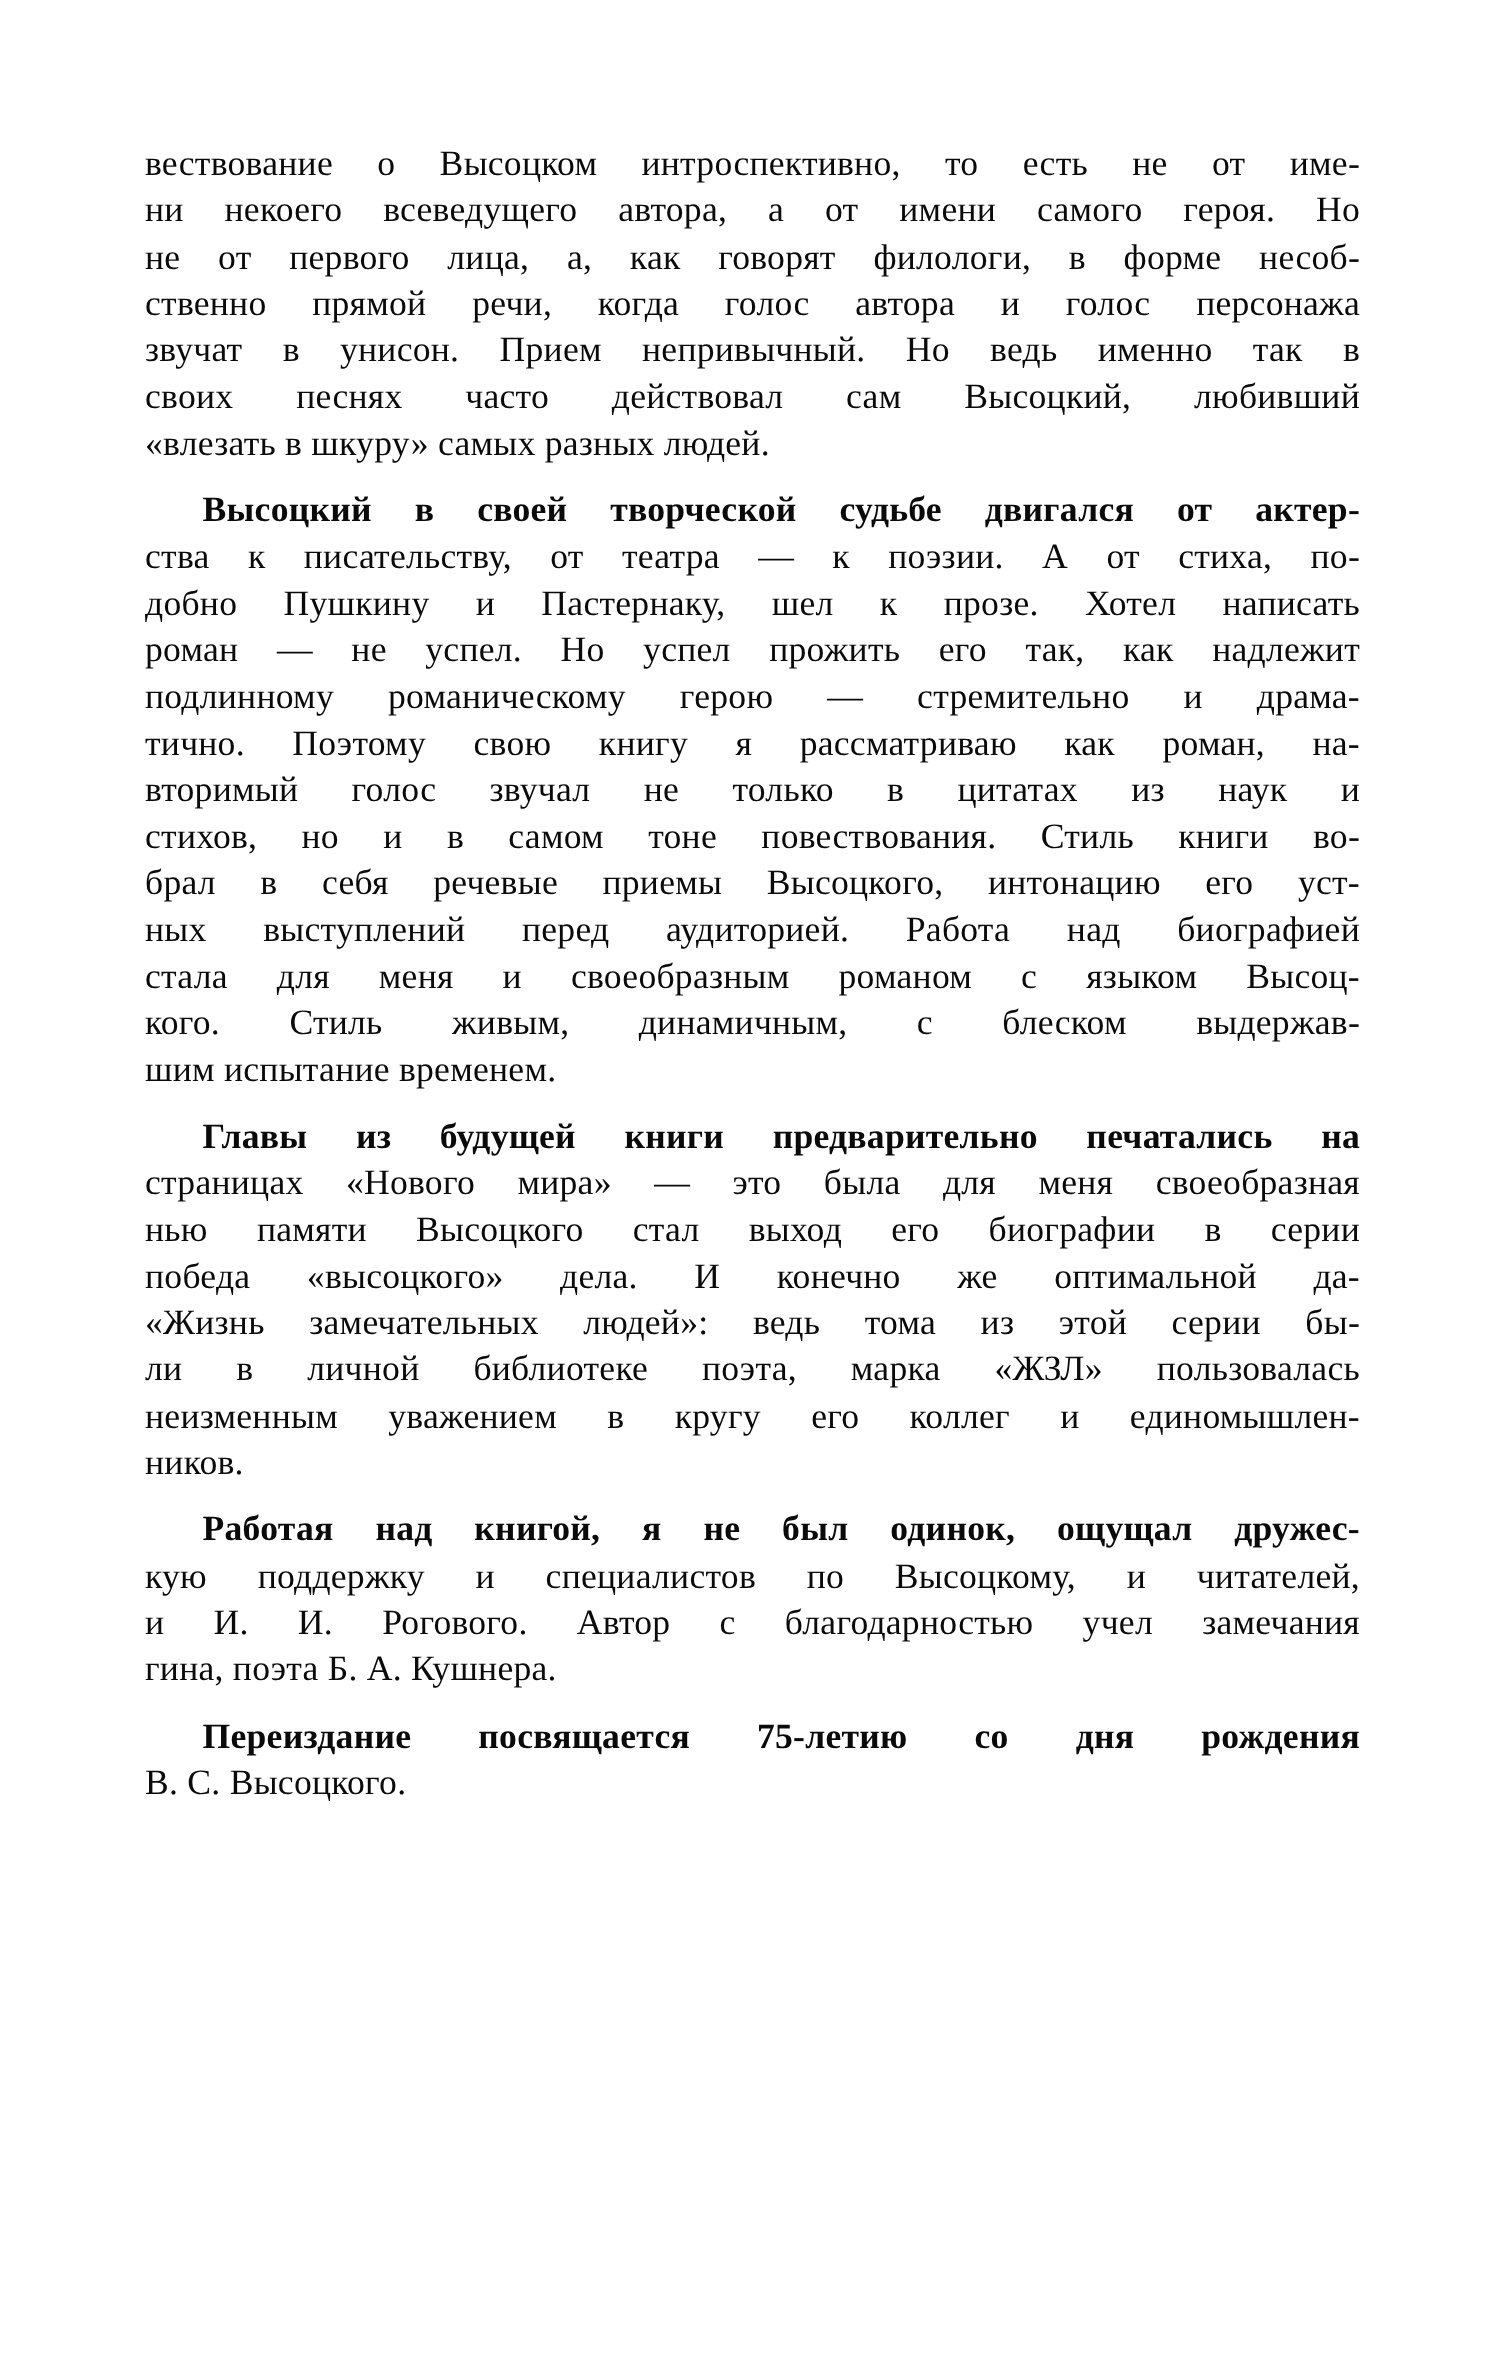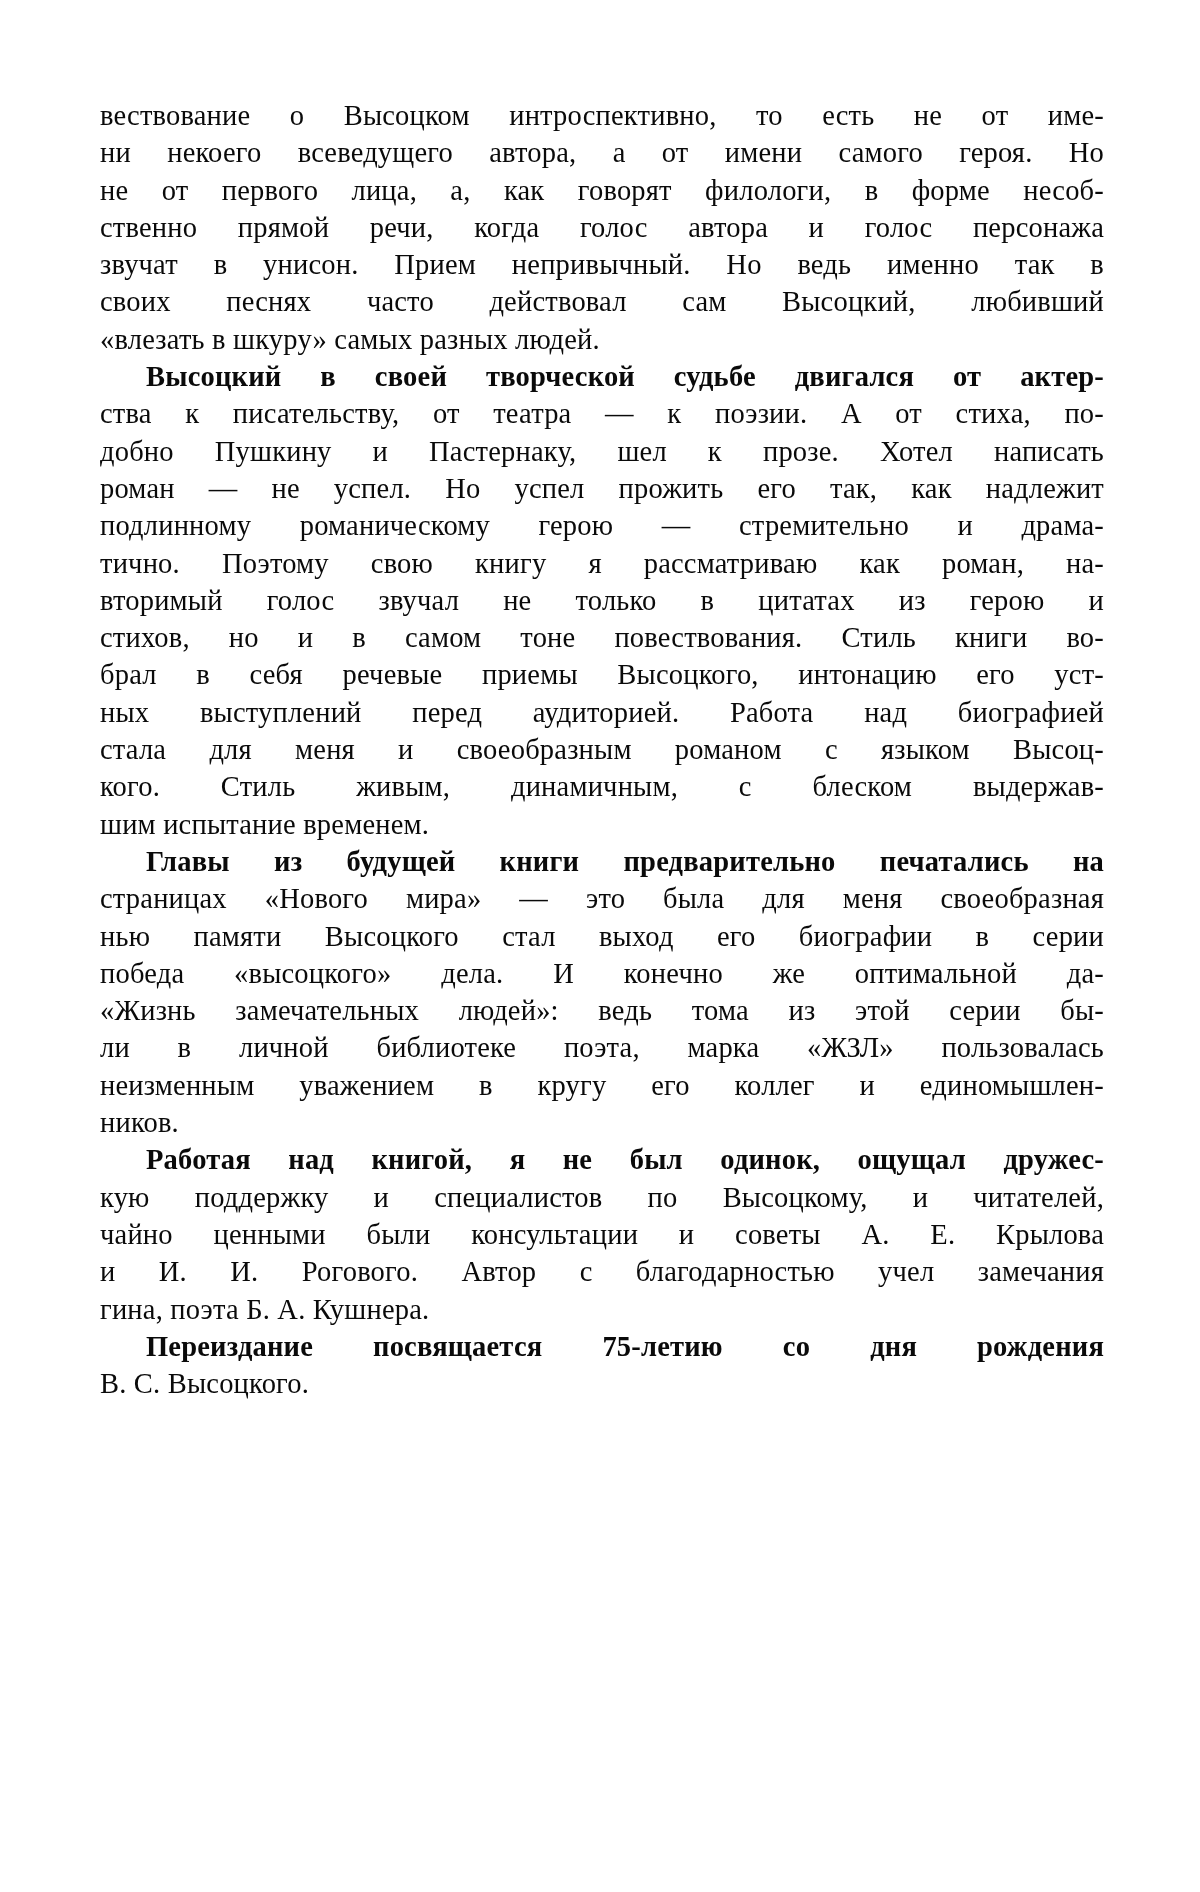--- a/index.html
+++ b/index.html
@@ -16,21 +16,21 @@
     font-family: "Liberation Serif", "DejaVu Serif", serif;
   }
   .text-block {
     position: absolute;
     left: 100px;
     top: 97px;
     width: 1004px;
     color: #0a0a0a;
   }
   .paragraph {
-    margin: 0;
+    margin: 16px;
     padding: 0;
   }
   .text-line {
     font-size: 28.5px;
     line-height: 37.3px;
     letter-spacing: 0.2px;
     text-align: justify;
     text-align-last: justify;
     white-space: normal;
   }
@@ -56,42 +56,41 @@
         <div class="text-line">своих песнях часто действовал сам Высоцкий, любивший</div>
         <div class="text-line last-line">«влезать в шкуру» самых разных людей.</div>
       </div>
       <div class="paragraph">
         <div class="text-line indent-line">Высоцкий в своей творческой судьбе двигался от актер-</div>
         <div class="text-line">ства к писательству, от театра — к поэзии. А от стиха, по-</div>
         <div class="text-line">добно Пушкину и Пастернаку, шел к прозе. Хотел написать</div>
         <div class="text-line">роман — не успел. Но успел прожить его так, как надлежит</div>
         <div class="text-line">подлинному романическому герою — стремительно и драма-</div>
         <div class="text-line">тично. Поэтому свою книгу я рассматриваю как роман, на-</div>
-        <div class="text-line">вторимый голос звучал не только в цитатах из герою и</div>
+        <div class="text-line">вторимый голос звучал не только в цитатах из наук и</div>
         <div class="text-line">стихов, но и в самом тоне повествования. Стиль книги во-</div>
         <div class="text-line">брал в себя речевые приемы Высоцкого, интонацию его уст-</div>
         <div class="text-line">ных выступлений перед аудиторией. Работа над биографией</div>
         <div class="text-line">стала для меня и своеобразным романом с языком Высоц-</div>
         <div class="text-line">кого. Стиль живым, динамичным, с блеском выдержав-</div>
         <div class="text-line last-line">шим испытание временем.</div>
       </div>
       <div class="paragraph">
         <div class="text-line indent-line">Главы из будущей книги предварительно печатались на</div>
         <div class="text-line">страницах «Нового мира» — это была для меня своеобразная</div>
         <div class="text-line">нью памяти Высоцкого стал выход его биографии в серии</div>
         <div class="text-line">победа «высоцкого» дела. И конечно же оптимальной да-</div>
         <div class="text-line">«Жизнь замечательных людей»: ведь тома из этой серии бы-</div>
         <div class="text-line">ли в личной библиотеке поэта, марка «ЖЗЛ» пользовалась</div>
         <div class="text-line">неизменным уважением в кругу его коллег и единомышлен-</div>
         <div class="text-line last-line">ников.</div>
       </div>
       <div class="paragraph">
         <div class="text-line indent-line">Работая над книгой, я не был одинок, ощущал дружес-</div>
         <div class="text-line">кую поддержку и специалистов по Высоцкому, и читателей,</div>
-        <div class="text-line">чайно ценными были консультации и советы А. Е. Крылова</div>
         <div class="text-line">и И. И. Рогового. Автор с благодарностью учел замечания</div>
         <div class="text-line last-line">гина, поэта Б. А. Кушнера.</div>
       </div>
       <div class="paragraph">
         <div class="text-line indent-line">Переиздание посвящается 75-летию со дня рождения</div>
         <div class="text-line last-line">В. С. Высоцкого.</div>
       </div>
     </div>
 </div>
 

